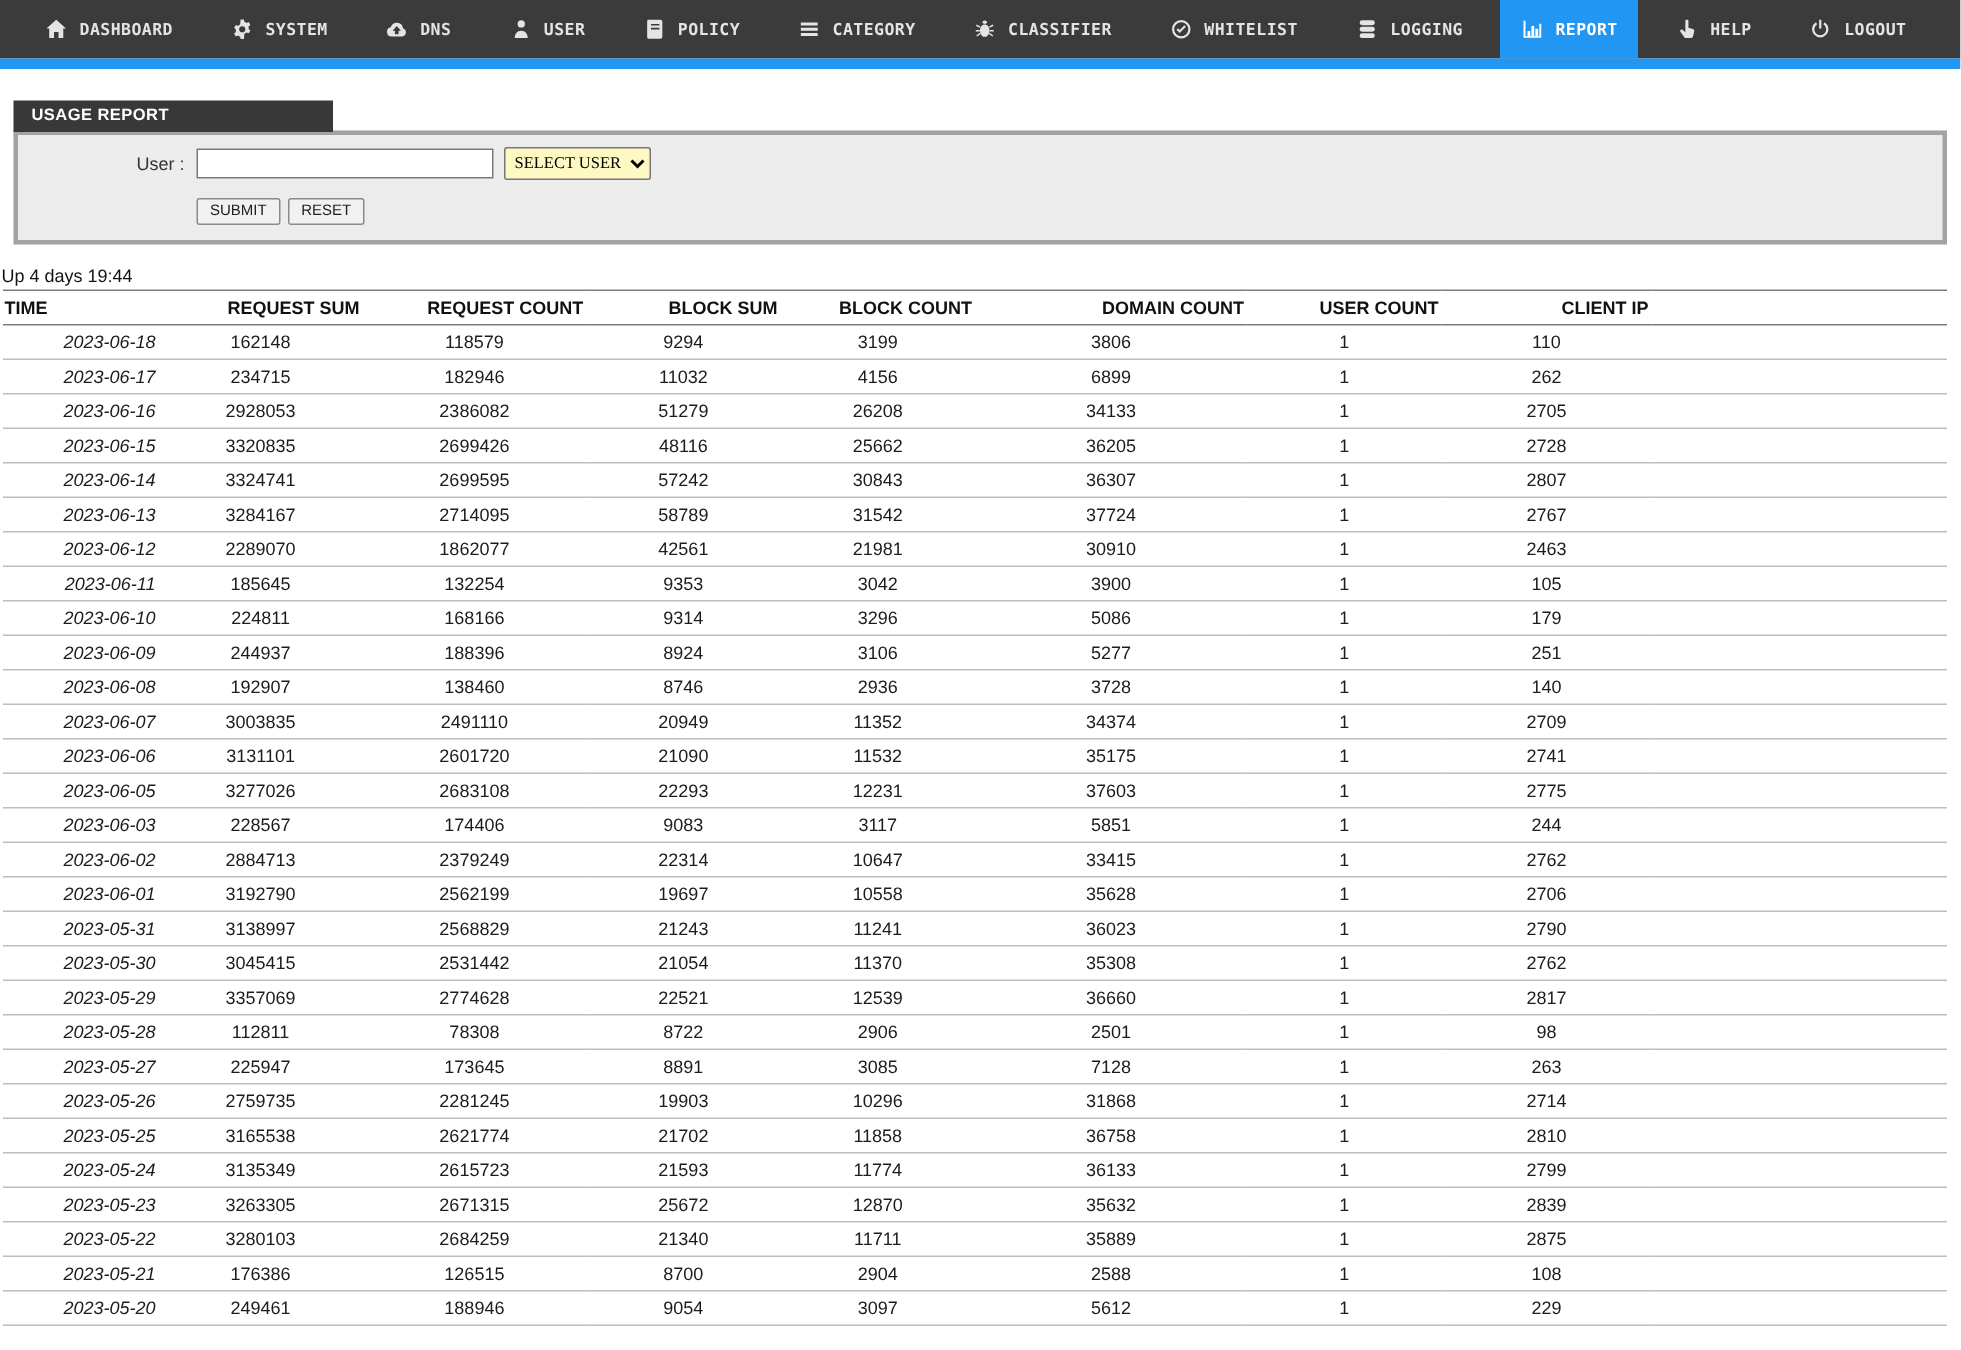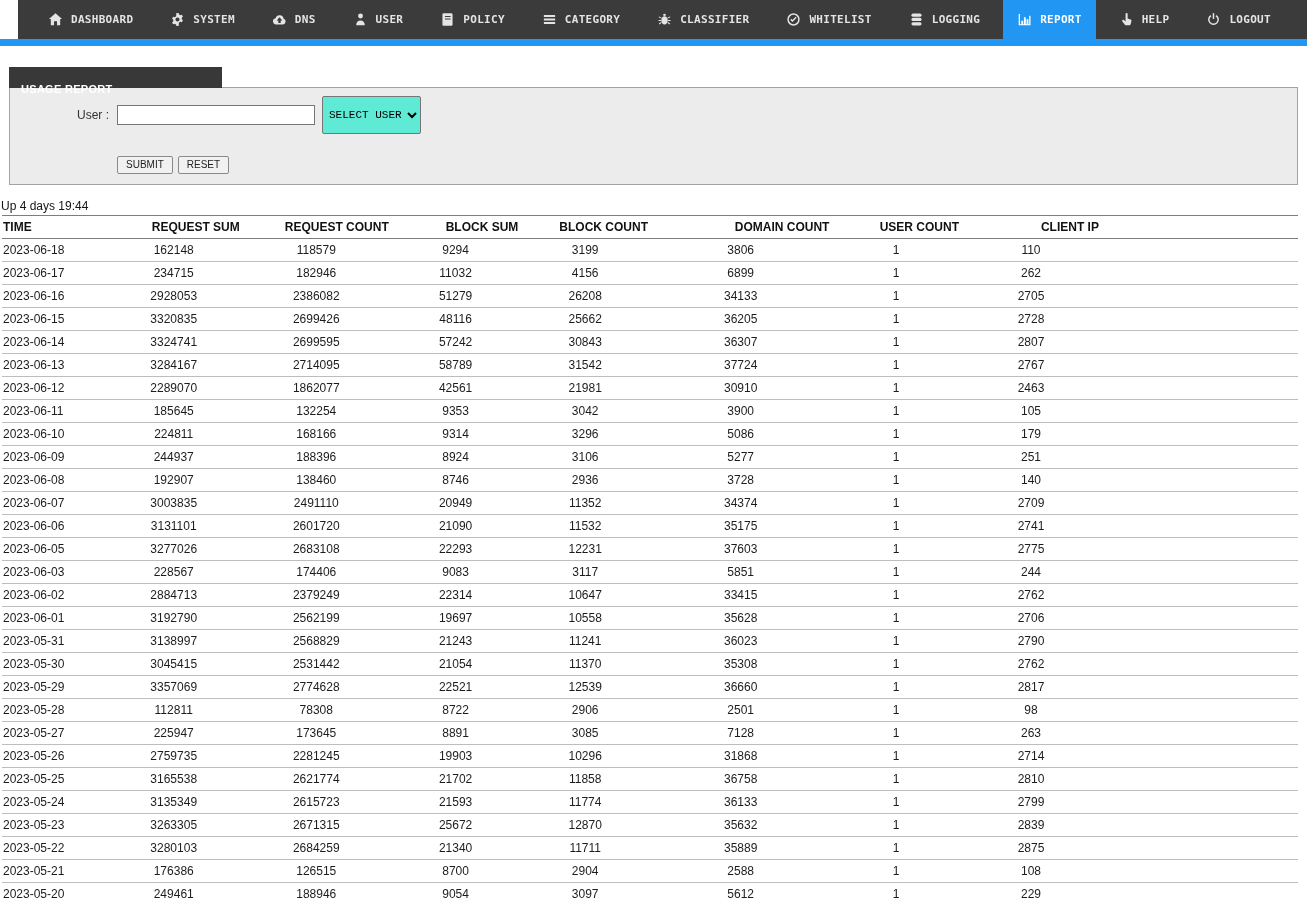--- a/index.html
+++ b/index.html
@@ -11,66 +11,65 @@
   }
 
   
   .navbar {
     background: #3b3b3b;
     height: 39px;
     display: flex;
     justify-content: space-between;
     align-items: stretch;
     padding: 0 22px 0 16px;
-    margin-left: 18px;
   }
   .nav-item {
     display: flex; align-items: center; gap: 8px;
     padding: 0 14px;
     color: #e4e4e4;
     font-family: "DejaVu Sans Mono", monospace;
     font-size: 11px; font-weight: bold; letter-spacing: .3px;
     text-decoration: none; cursor: pointer; white-space: nowrap;
   }
   .nav-item.active { background: #2196f3; color: #fff; }
   .nav-icon { width: 15px; height: 15px; fill: currentColor; flex: 0 0 auto; }
   .accent-bar { height: 7px; background: #2196f3; }
 
   
   .panel-wrap { margin: 21px 9px 0 9px; }
   .panel-tab {
     display: inline-block;
     width: 213px; height: 21px;
     background: #383838; color: #fff;
     font-size: 11px; font-weight: bold; letter-spacing: .3px;
-    padding: 16px 12px 0 12px;
+    padding: 4px 12px 0 12px;
     position: relative; z-index: 2;
     vertical-align: bottom;
   }
   .panel {
     background: #ececec;
-    border: 1px solid #a3a3a3;
+    border: 3px solid #a3a3a3;
     margin-top: -1px;
-    padding: 8px 10px 10px 0;
+    padding: 8px 10px 10px 12px;
   }
   .form-row { display: flex; align-items: center; }
   .user-label { width: 107px; text-align: right; padding-right: 8px; font-size: 12px; color: #333; }
   .text-input {
     width: 198px; height: 20px;
     border: 1px solid #767676; background: #fff;
     font-size: 12px; padding: 1px 4px;
     font-family: "Liberation Sans", sans-serif;
   }
   .user-select {
-    margin-left: 7px; height: 38px;
-    border: 1px solid #767676; background: #5eead4;
-    font-size: 11px; font-family: Liberation Mono, monospace;
+    margin-left: 7px; height: 22px;
+    border: 1px solid #767676; background: #fef9c3;
+    font-size: 11px; font-family: Liberation Serif, serif;
     padding: 1px 2px; border-radius: 2px;
   }
-  .btn-row { margin-left: 107px; margin-top: 22px; display: flex; gap: 5px; }
+  .btn-row { margin-left: 107px; margin-top: 12px; display: flex; gap: 5px; }
   .form-btn {
     font-size: 10px; font-family: "Liberation Sans", sans-serif;
     padding: 2px 8px 3px 8px;
     background: #f1f1f1; color: #222;
     border: 1px solid #8a8a8a; border-radius: 2px;
     cursor: pointer;
   }
 
   
   .uptime { margin: 14px 0 2px 1px; font-size: 12px; color: #141414; }
@@ -88,21 +87,21 @@
     border-bottom: 1px solid #7d7d7d;
     white-space: nowrap; overflow: hidden;
   }
   .report-table th:first-child { text-align: left; padding-left: 1px; }
   .report-table td {
     text-align: center; color: #1c1c1c;
     padding: 4px 2px;
     border-bottom: 1px solid #bdbdbd;
     white-space: nowrap; overflow: hidden;
   }
-  .report-table td:first-child { text-align: left; padding-left: 1px; }
+  .report-table td:first-child { text-align: right; padding-left: 1px; font-style: italic; }
 </style>
 </head>
 <body>
 
 <svg width="0" height="0" style="position:absolute" aria-hidden="true">
   <symbol id="sym-home" viewBox="0 0 16 16">
       <path d="M8 1.2 15 7.4h-2v6.8H9.6V9.9H6.4v4.3H3V7.4H1z"></path>
     </symbol>
   <symbol id="sym-gear" viewBox="0 0 16 16">
       <path fill-rule="evenodd" d="M6.8 1h2.4l.3 1.6c.55.2 1.05.5 1.5.9l1.6-.6 1.2 2-1.3 1.1a5 5 0 0 1 0 1.8l1.3 1.1-1.2 2-1.6-.6c-.45.4-.95.7-1.5.9L9.2 15H6.8l-.3-1.6a5 5 0 0 1-1.5-.9l-1.6.6-1.2-2 1.3-1.1a5 5 0 0 1 0-1.8L2.2 7l1.2-2 1.6.6c.45-.4.95-.7 1.5-.9L6.8 1zM8 10.2a2.2 2.2 0 1 0 0-4.4 2.2 2.2 0 0 0 0 4.4z"></path>

